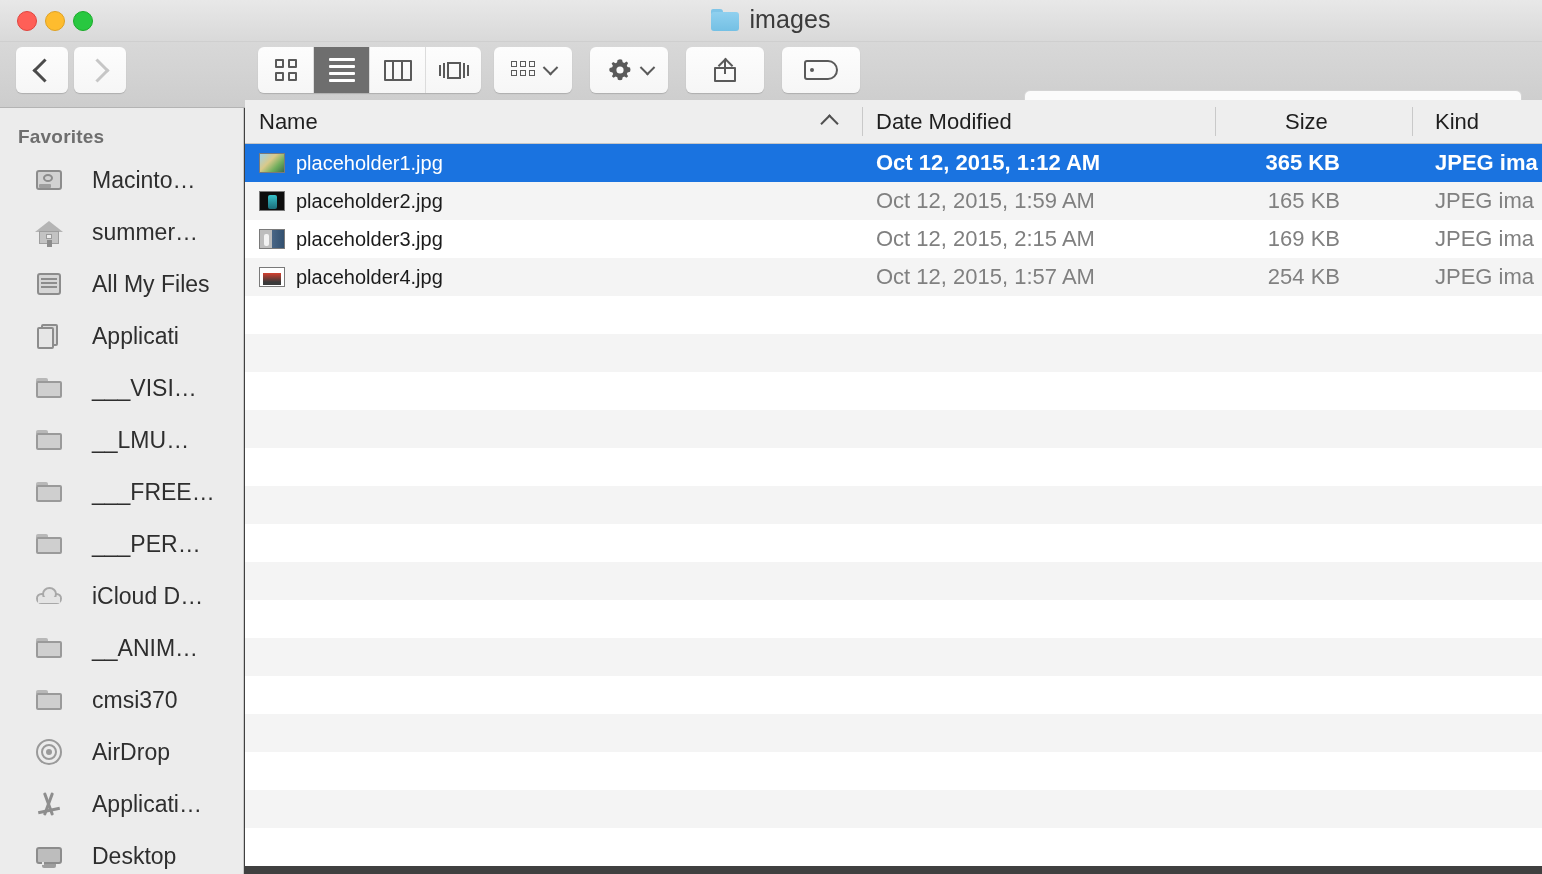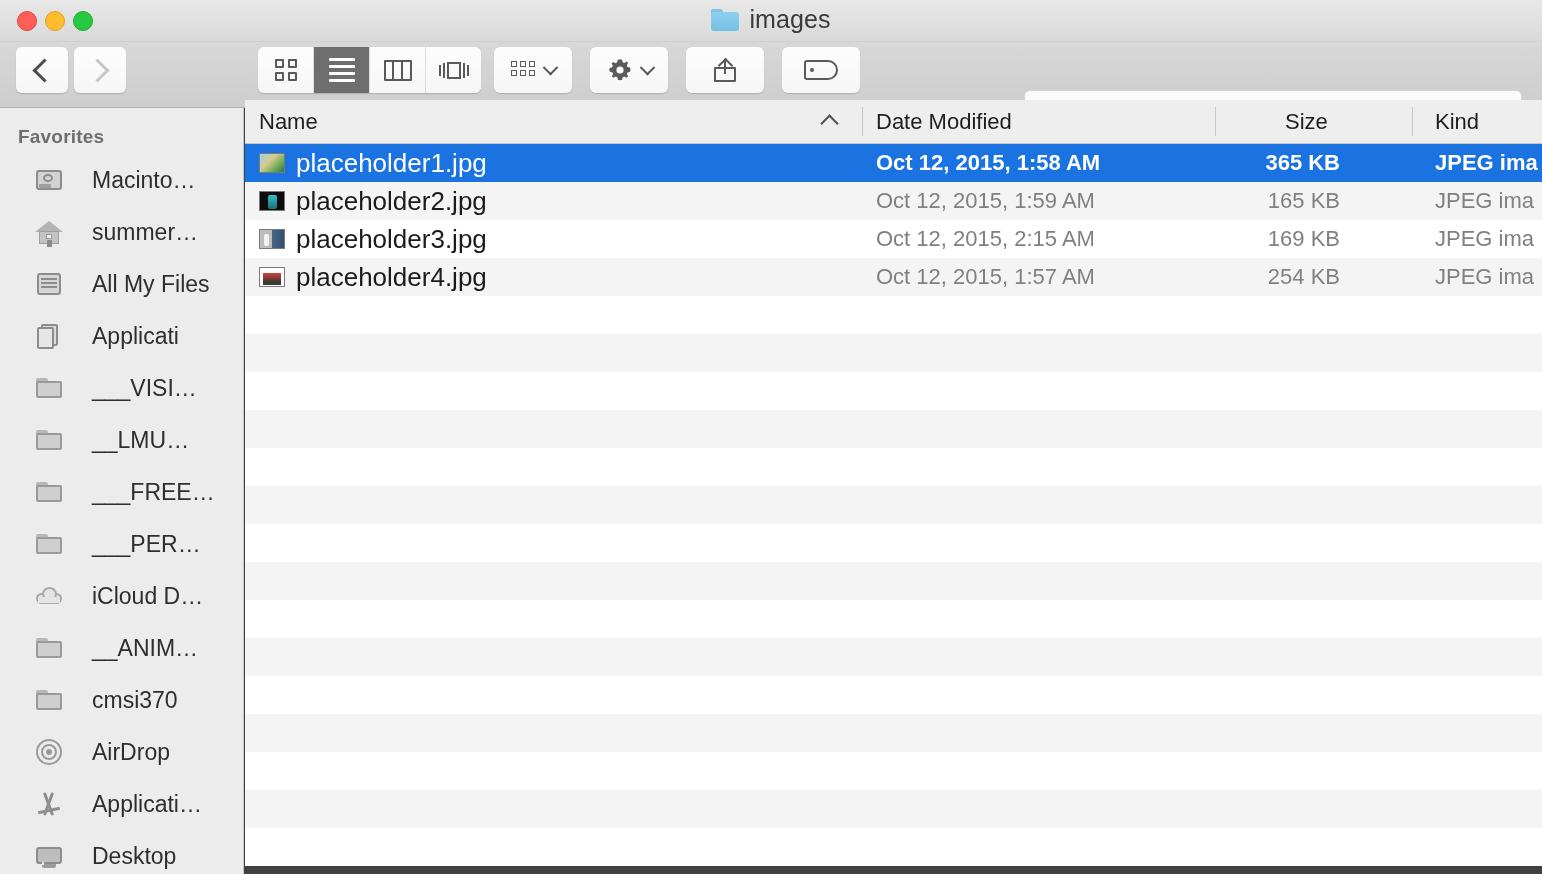--- a/index.html
+++ b/index.html
@@ -385,21 +385,21 @@
   }
   .thumb.t1 { background: linear-gradient(135deg,#9fd2e8 0%,#d9c98a 40%,#6fae5c 70%,#3f6d4a 100%); }
   .thumb.t2 { background: #0d0d0d; }
   .thumb.t2::after { content:""; position:absolute; left:8px; top:3px; width:9px; height:14px; background: linear-gradient(180deg,#36c0c8 0%,#1b6d7a 100%); border-radius:2px;}
   .thumb.t3 { background: linear-gradient(90deg,#bdbdbd 0%,#bdbdbd 48%,#4a6787 48%,#32506f 100%); }
   .thumb.t3::after { content:""; position:absolute; left:4px; top:4px; width:5px; height:12px; background:#f2f2f2; border-radius:2px;}
   .thumb.t4 { background: #ffffff; }
   .thumb.t4::after { content:""; position:absolute; left:3px; top:5px; right:3px; height:12px; background: linear-gradient(180deg,#d4402f 0%,#3a3a3a 75%); }
 
   .fname {
-    font-size: 26px;
+    font-size: 20px;
     color: #1b1b1b;
     white-space: nowrap;
   }
   .row.sel .fname { color: #ffffff; }
 
   .cell-date, .cell-size, .cell-kind {
     position: absolute;
     top: 0;
     height: 38px;
     line-height: 38px;
@@ -652,21 +652,21 @@
       <div class="cell" style="left:1040px">Size</div>
       <div class="divider" style="left:1167px"></div>
       <div class="cell" style="left:1190px">Kind</div>
     </div>
     <div id="rows">
         <div class="row sel">
           <div class="cell-name">
             <span class="thumb t1"></span>
             <span class="fname">placeholder1.jpg</span>
           </div>
-          <div class="cell-date">Oct 12, 2015, 1:58 AM</div>
+          <div class="cell-date">Oct 12, 2015, 1:12 AM</div>
           <div class="cell-size">365 KB</div>
           <div class="cell-kind">JPEG ima</div>
         </div>
         <div class="row even">
           <div class="cell-name">
             <span class="thumb t2"></span>
             <span class="fname">placeholder2.jpg</span>
           </div>
           <div class="cell-date">Oct 12, 2015, 1:59 AM</div>
           <div class="cell-size">165 KB</div>

